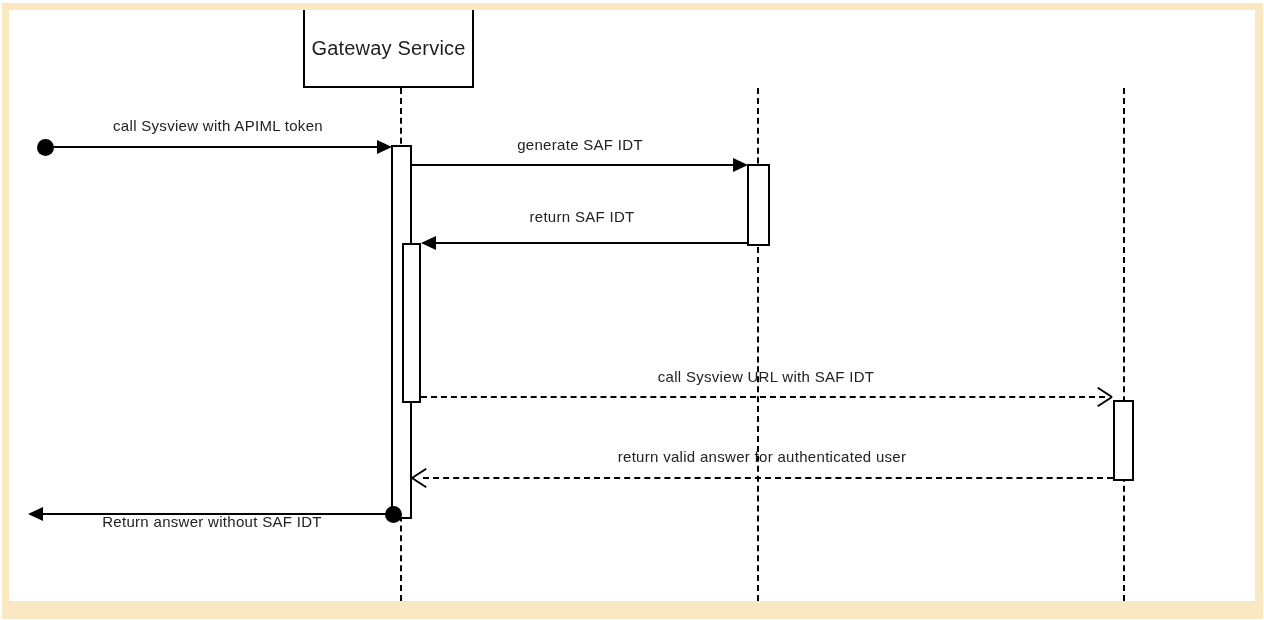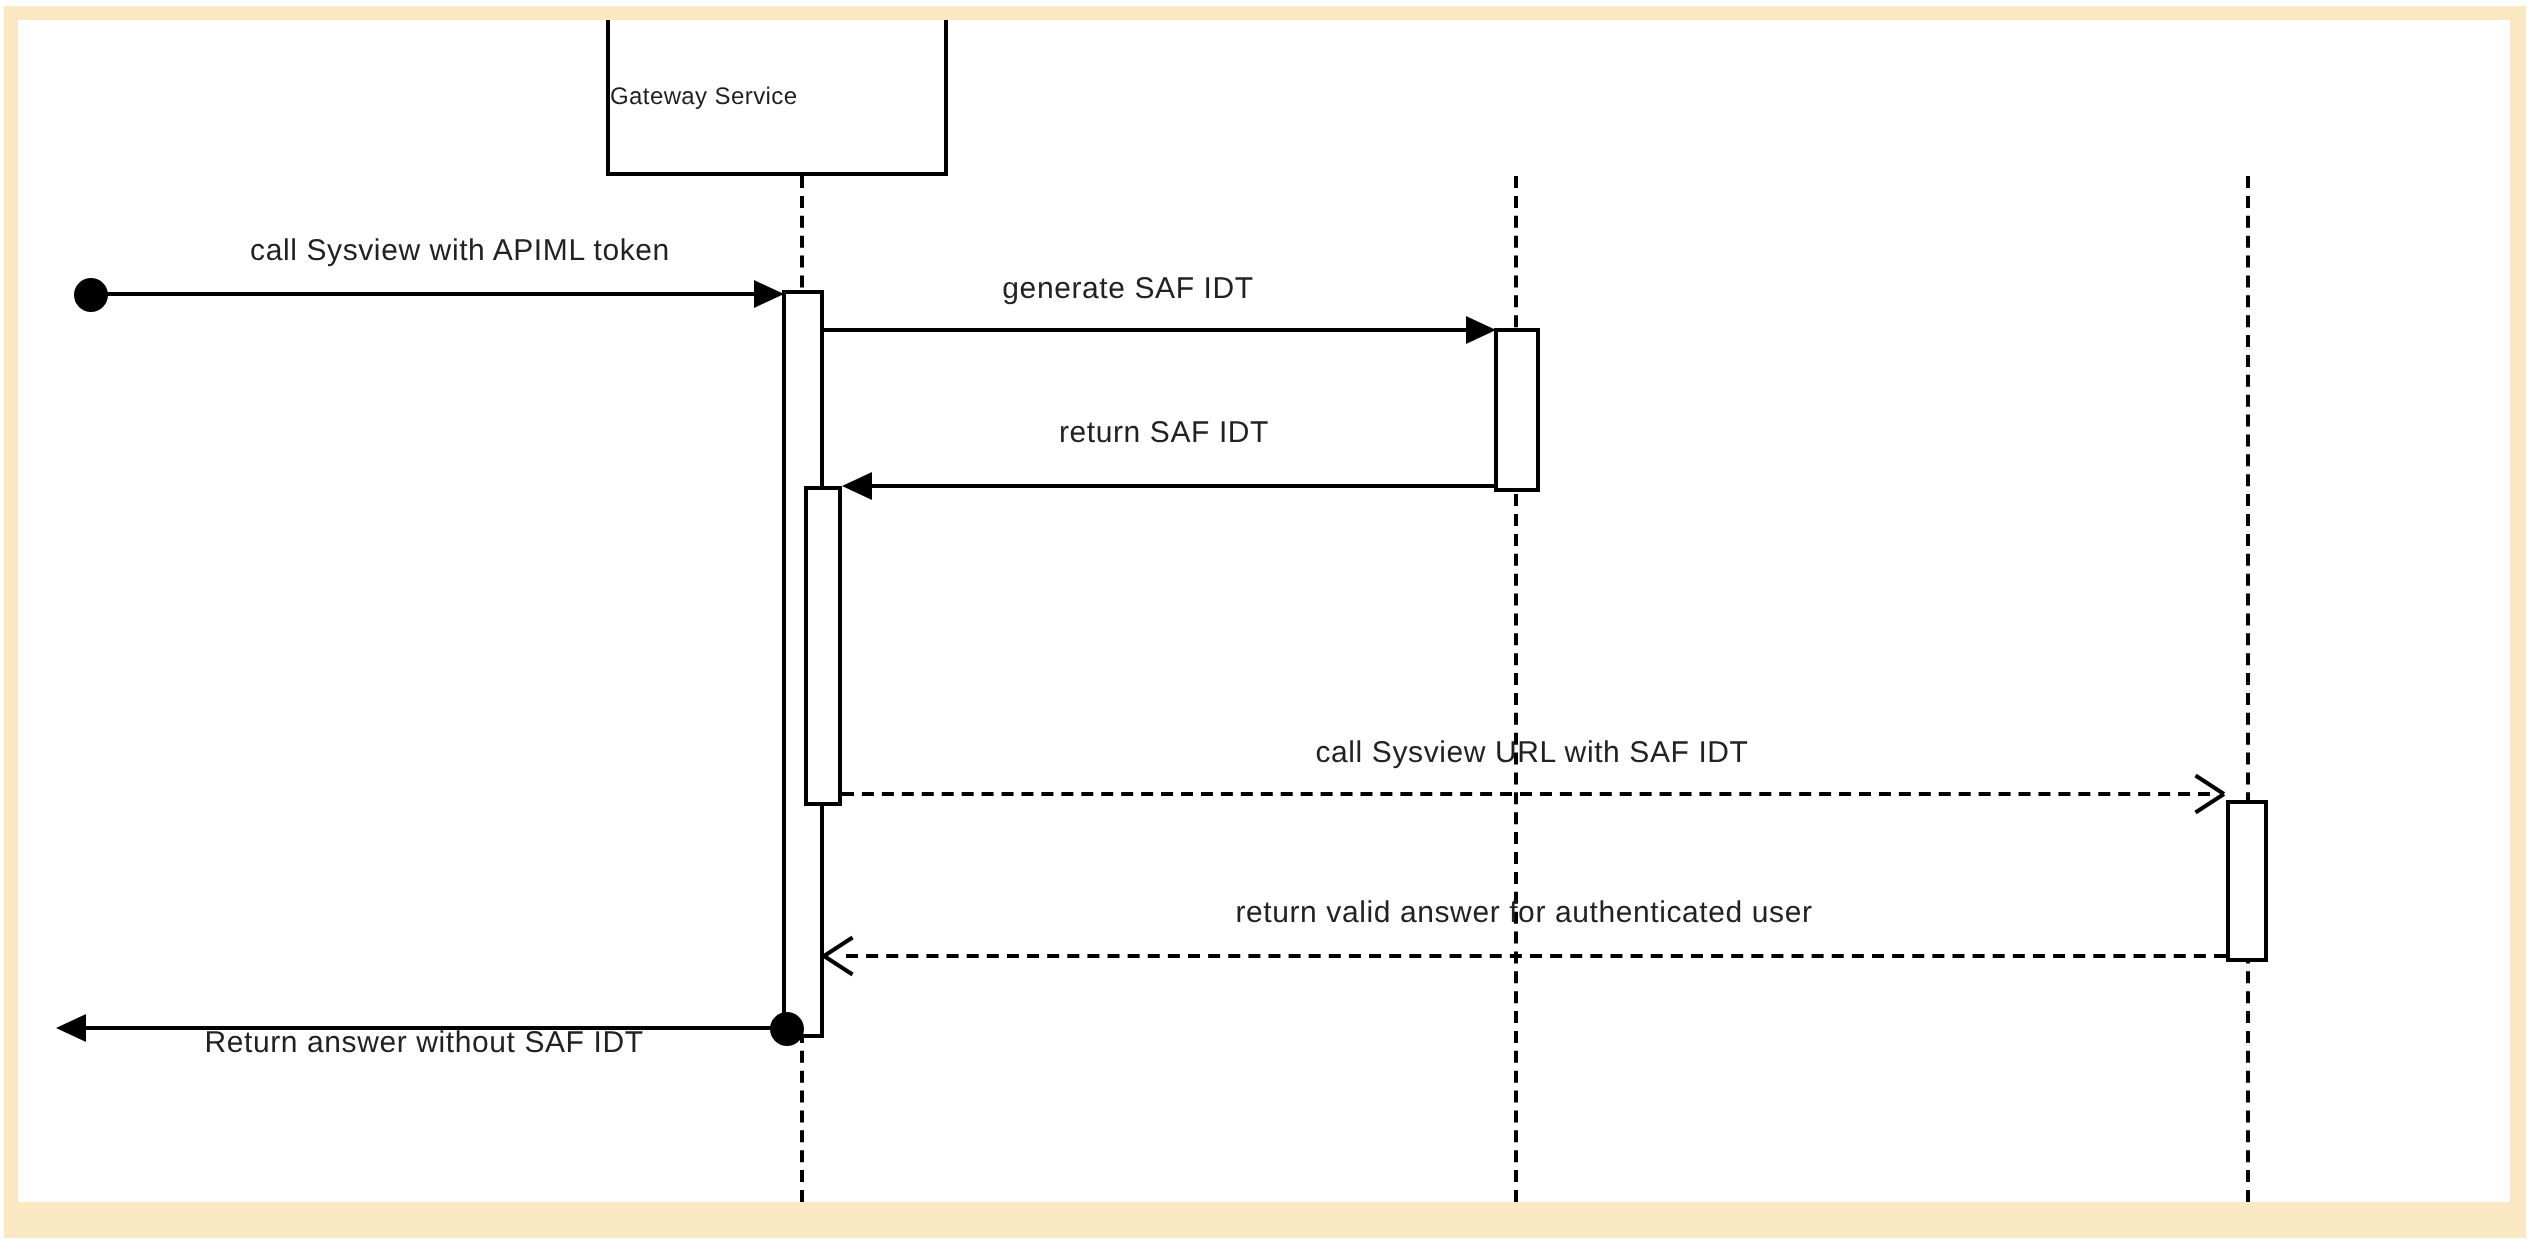--- a/index.html
+++ b/index.html
@@ -16,22 +16,22 @@
     pointer-events:none;
   }
   
   .lifeline {
     position:absolute; top:88px; height:513px; width:0;
     border-left:2px dashed #000;
   }
   
   .pbox {
     position:absolute; box-sizing:border-box; background:#fff;
-    border:2px solid #000; display:flex; align-items:center; justify-content:flex-start;
-    font-size:12px; letter-spacing:0.2px; color:#1f1f1f;
+    border:2px solid #000; display:flex; align-items:center; justify-content:center;
+    font-size:20px; letter-spacing:0.2px; color:#1f1f1f;
   }
   
   .act {
     position:absolute; box-sizing:border-box; background:#fff; border:2px solid #000;
   }
   
   .ln { position:absolute; height:0; }
   .ln.solid  { border-top:2px solid #000; }
   .ln.dashed { border-top:2px dashed #000; }
   
@@ -68,28 +68,28 @@
   <div class="pbox" style="left:303px; top:8px;  width:171px; height:80px;">
     <span>Gateway Service</span>
   </div>
 
   <div class="act" style="left:391px;  top:145px; width:21px; height:374px;"></div>
   <div class="act" style="left:747px;  top:164px; width:23px; height:82px;"></div>
   <div class="act" style="left:402px;  top:243px; width:19px; height:160px;"></div>
   <div class="act" style="left:1113px; top:400px; width:21px; height:81px;"></div>
 
   <div>
-    <div class="lbl" style="left:230px; top:117px;">call Sysview with APIML token</div>
+    <div class="lbl" style="left:218px; top:117px;">call Sysview with APIML token</div>
     <div class="ln solid" style="left:46px; top:146px; width:334px;"></div>
     <div class="dot" style="left:37px; top:139px;"></div>
     <div class="tri-r" style="left:377px; top:140px;"></div>
   </div>
 
   <div>
-    <div class="lbl" style="left:564px; top:136px;">generate SAF IDT</div>
+    <div class="lbl" style="left:580px; top:136px;">generate SAF IDT</div>
     <div class="ln solid" style="left:412px; top:164px; width:324px;"></div>
     <div class="tri-r" style="left:733px; top:158px;"></div>
   </div>
 
   <div>
     <div class="lbl" style="left:582px; top:208px;">return SAF IDT</div>
     <div class="ln solid" style="left:433px; top:242px; width:314px;"></div>
     <div class="tri-l" style="left:421px; top:236px;"></div>
   </div>
 

